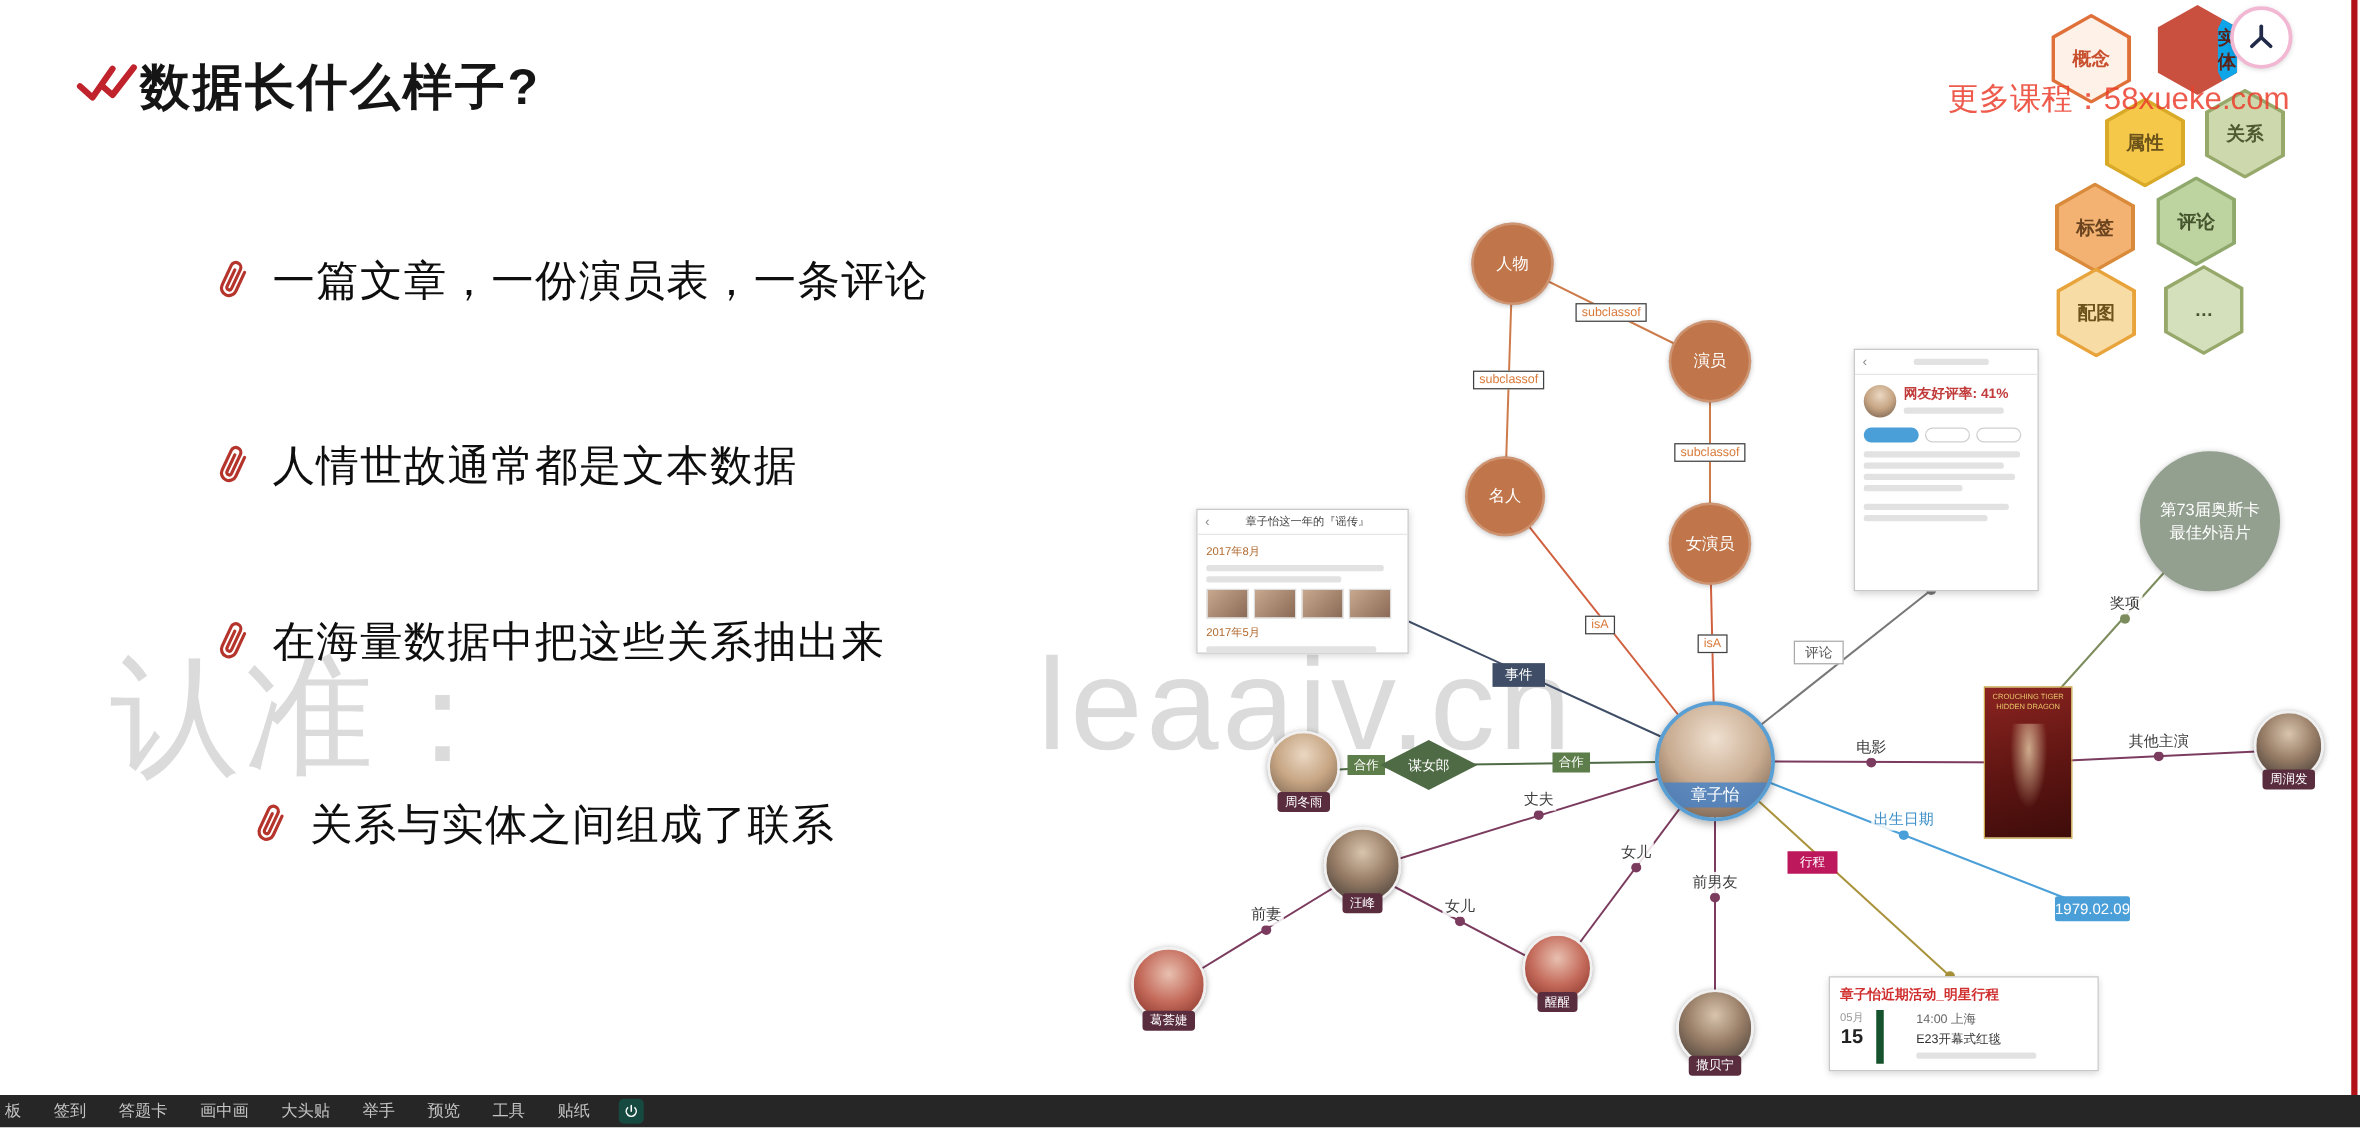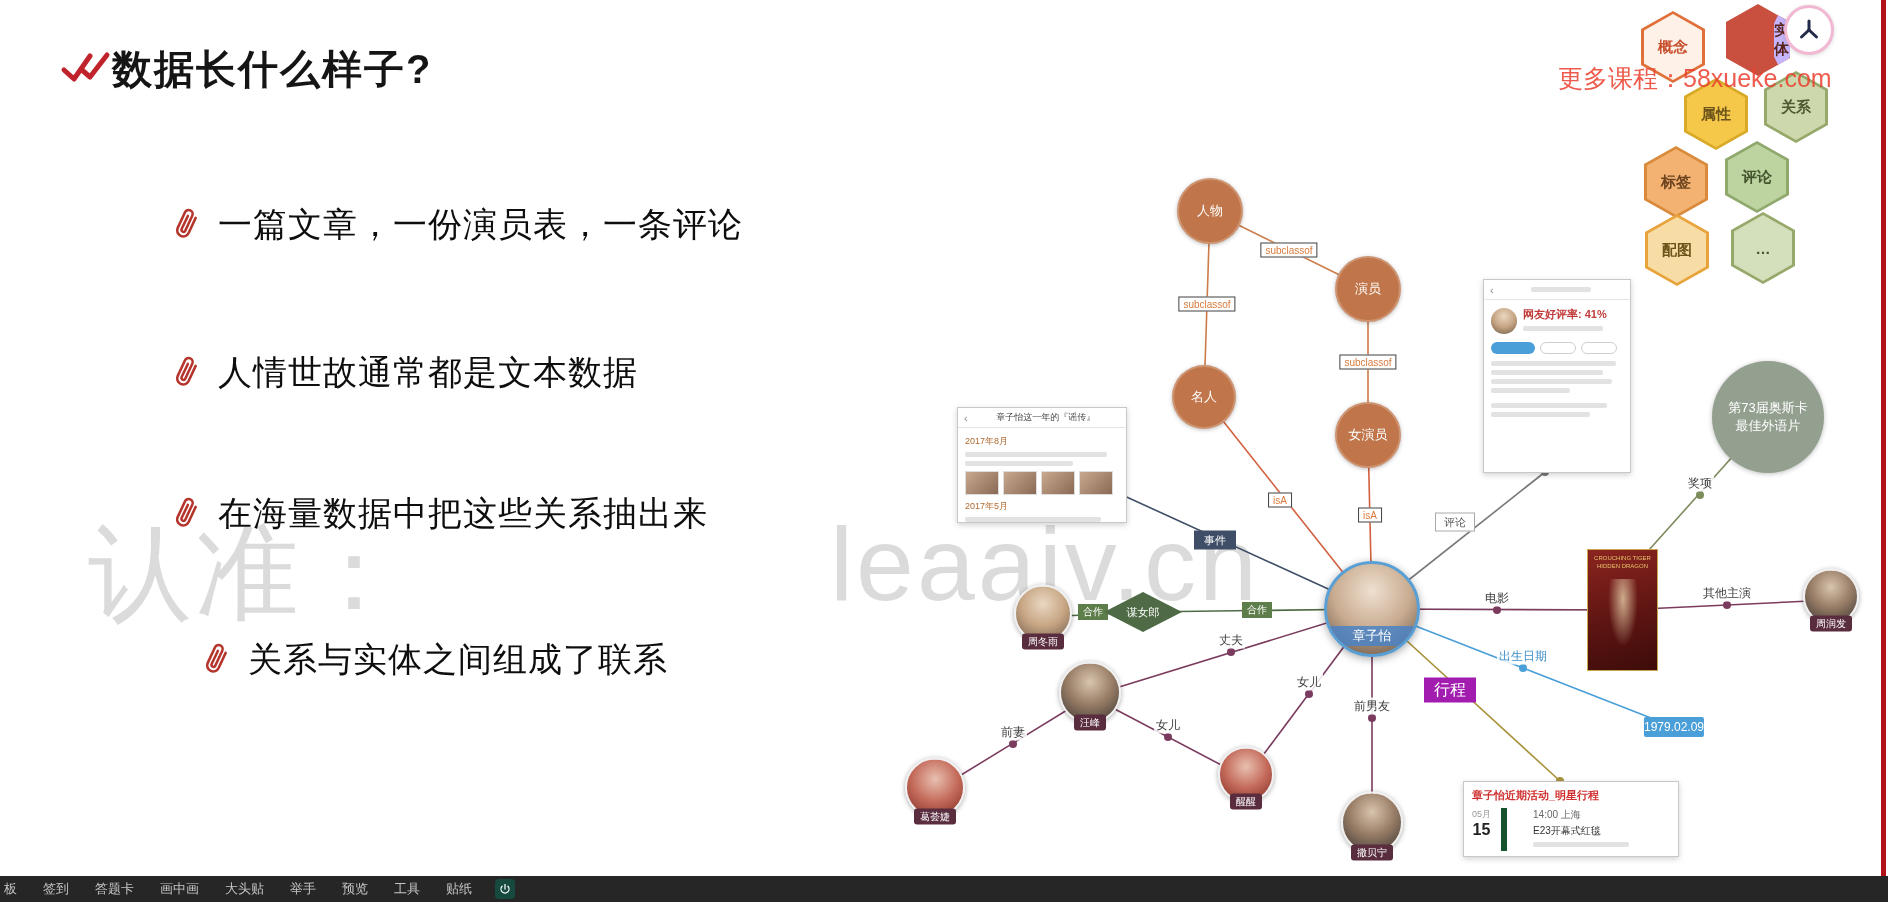--- a/index.html
+++ b/index.html
@@ -33,21 +33,21 @@
   
   .edges { position:absolute; left:0; top:0; z-index:1; }
   .class-node { position:absolute; transform:translate(-50%,-50%); border-radius:50%; background:#c0764a;
                 color:#fff; display:flex; align-items:center; justify-content:center; font-size:13px;
                 z-index:2; box-shadow:inset 0 0 0 2px rgba(255,255,255,.22), 0 1px 4px rgba(0,0,0,.25); }
   .glabel { position:absolute; transform:translate(-50%,-50%); z-index:3; white-space:nowrap; }
   .box-orange { font-size:10px; color:#d97a3a; border:1px solid #404040; background:#fff; padding:1px 4px; }
   .box-navy { font-size:11px; color:#fff; background:#3f4e66; padding:2px 10px; }
   .box-white { font-size:11px; color:#555; background:#fff; border:1px solid #aaa; padding:1px 8px; }
   .box-green { font-size:10px; color:#fff; background:#5d7d4a; padding:1px 5px; }
-  .box-olive { font-size:16px; color:#fff; background:#a21caf; padding:2px 10px; }
+  .box-olive { font-size:10px; color:#fff; background:#be185d; padding:2px 10px; }
   .box-blue  { font-size:12px; color:#fff; background:#4a9fd8; padding:3px 0; border-radius:2px; }
   .txt-label { font-size:12px; color:#3c3c3c; background:rgba(255,255,255,.85); padding:0 2px; }
   .txt-blue  { color:#3d8fc9; }
   .diamond { position:absolute; transform:translate(-50%,-50%); width:78px; height:40px;
              clip-path:polygon(50% 0,100% 50%,50% 100%,0 50%); background:#4f6b45; color:#fff;
              font-size:11px; display:flex; align-items:center; justify-content:center; z-index:3; }
 
   .pnode { position:absolute; transform:translate(-50%,-50%); display:flex; flex-direction:column;
            align-items:center; z-index:2; }
   .pcircle { border-radius:50%; border:2px solid #f0f0f0; box-shadow:0 1px 5px rgba(0,0,0,.35); }
@@ -157,21 +157,21 @@
           <path d="M13 13 L5.5 20"></path>
           <path d="M13 13 L20.5 20"></path>
         </g>
       </svg>
   </div>
 
   <div class="hex" style="left:1641px; top:11px; background:#e0703a;">
       <div class="inner" style="background:#fdf1e8; color:#c9502e;">概念</div>
     </div>
   <div class="hex" style="left:1726px; top:4px; background:#c94f3f;">
-      <div class="inner" style="background:#c4b5fd; color:#5a241d;margin-left:48px;">实体</div>
+      <div class="inner" style="background:#0ea5e9; color:#5a241d;margin-left:48px;">实体</div>
     </div>
   <div class="hex" style="left:1684px; top:78px; background:#d9a928;">
       <div class="inner" style="background:#f6c84a; color:#6b531a;">属性</div>
     </div>
   <div class="hex" style="left:1764px; top:71px; background:#97a86b;">
       <div class="inner" style="background:#cdd9ad; color:#4f5a33;">关系</div>
     </div>
   <div class="hex" style="left:1644px; top:146px; background:#d98a3a;">
       <div class="inner" style="background:#f3b272; color:#6b441f;">标签</div>
     </div>

